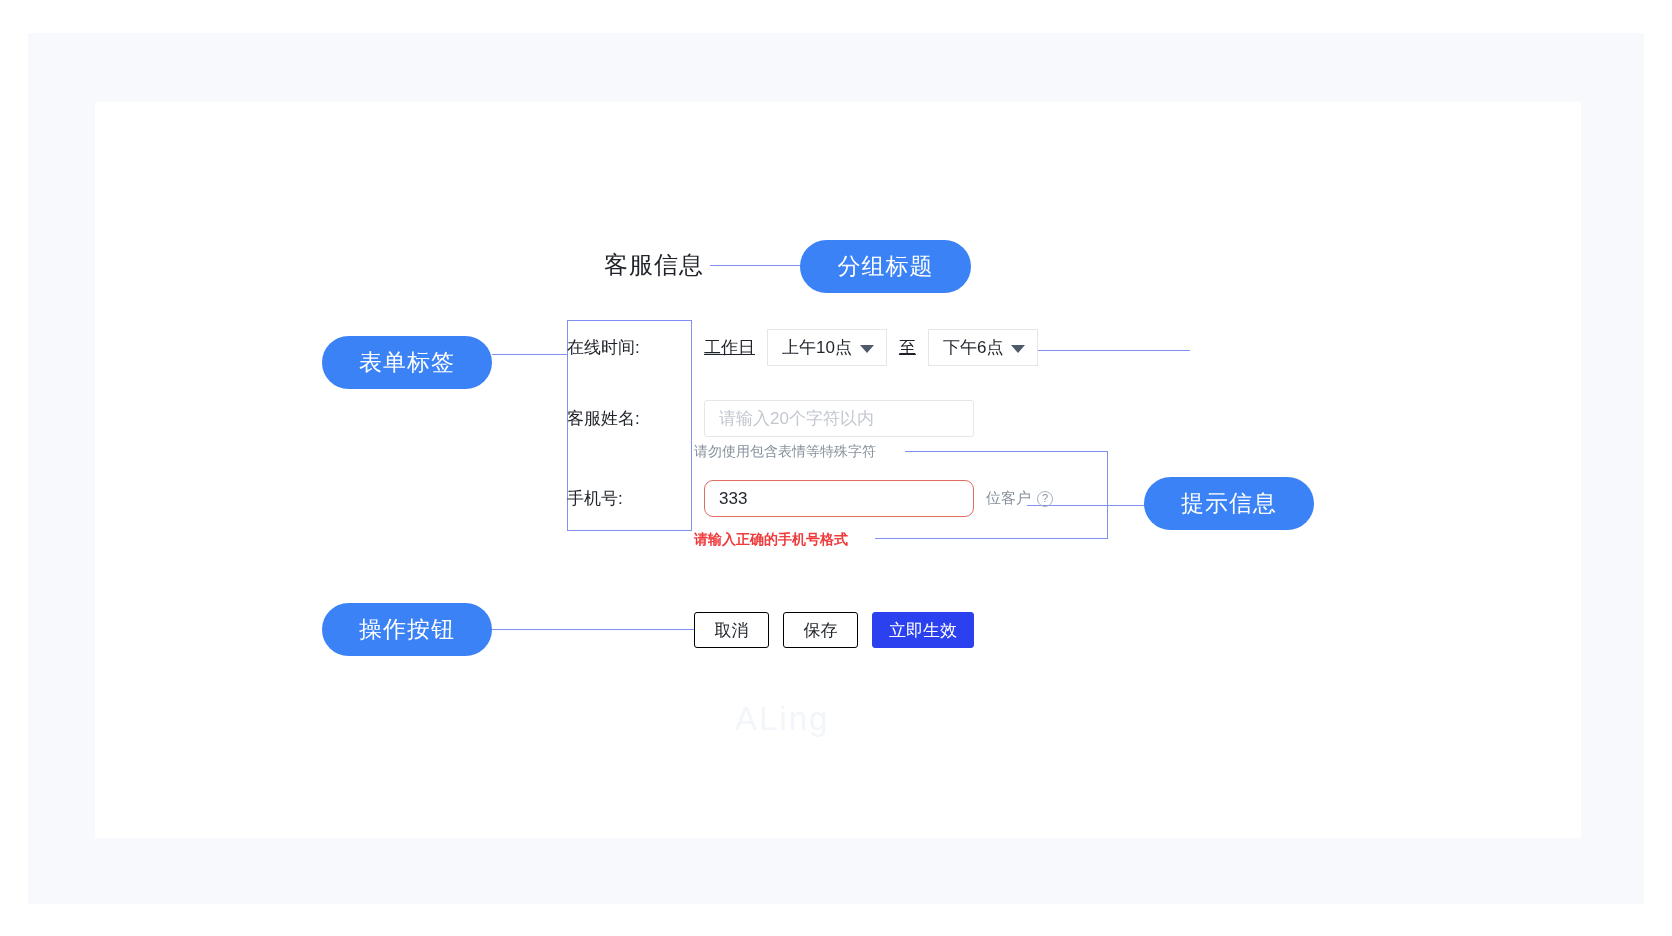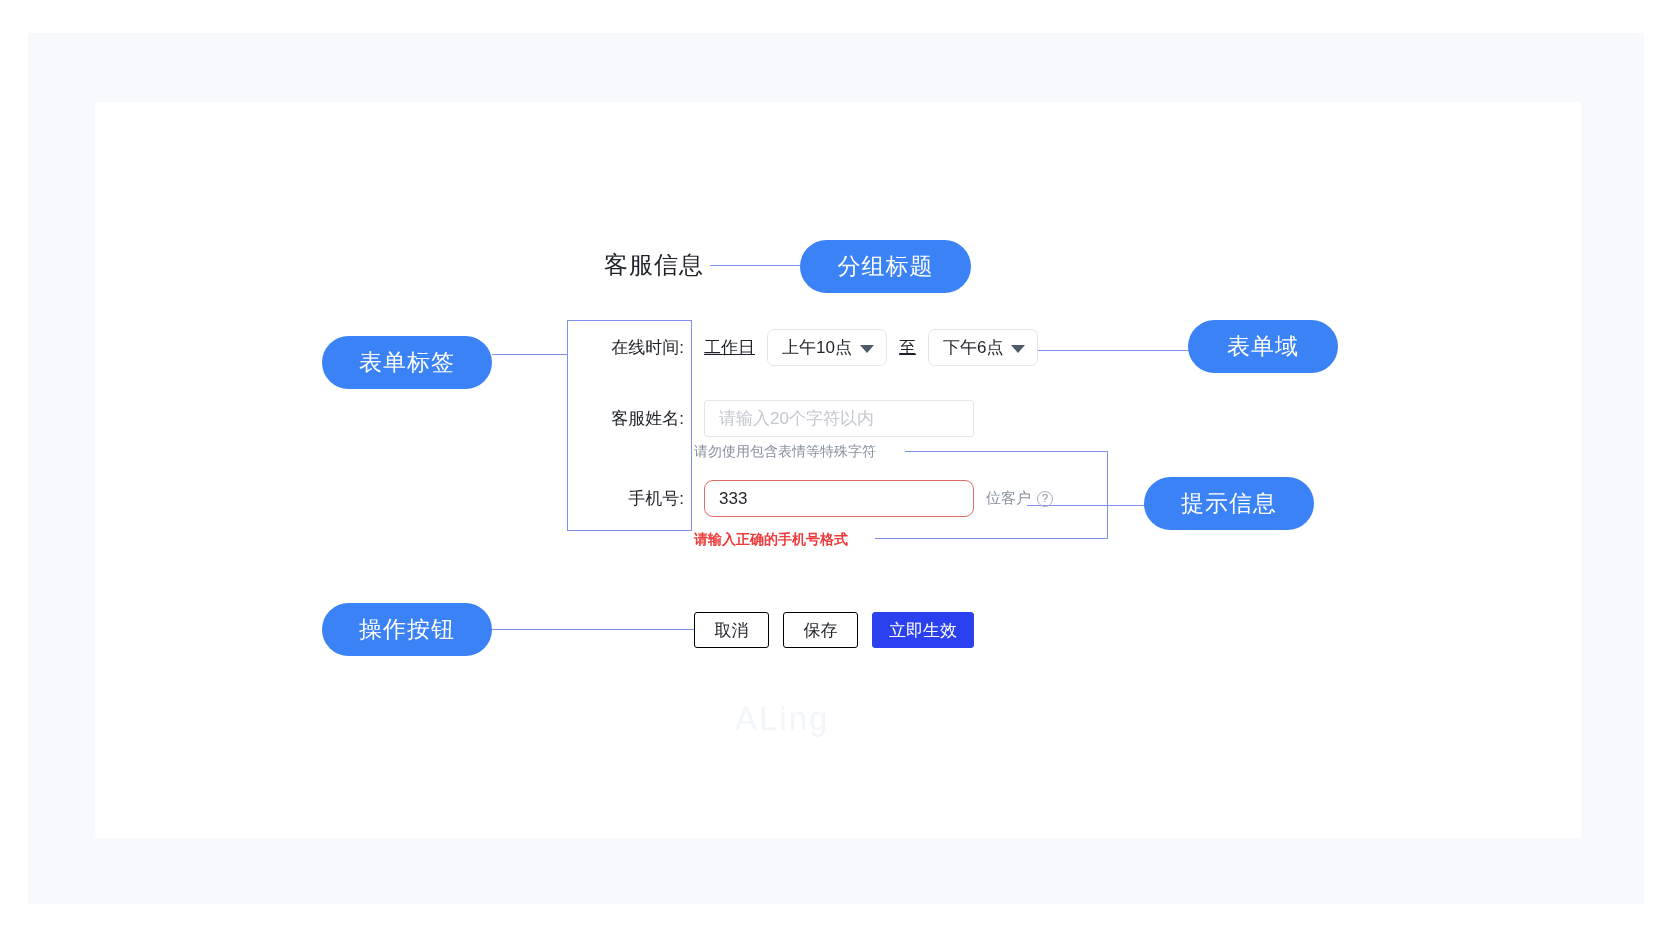--- a/index.html
+++ b/index.html
@@ -66,38 +66,38 @@
 
   
   .group-title {
     position:absolute; left:604px; top:249px;
     font-size:24px; color:#1f2329; letter-spacing:1px;
     z-index:4;
   }
 
   .form-row { position:absolute; display:flex; align-items:center; z-index:4; }
   .form-label {
-    width:125px; text-align:right; padding-right:8px;
-    font-size:17px; color:#1f2329; white-space:nowrap;padding-left:15px;
+    width:125px; padding-right:8px;
+    font-size:17px; color:#1f2329; white-space:nowrap;
   }
 
   .row-time { left:567px; top:329px; }
   .row-name { left:567px; top:400px; }
   .row-phone{ left:567px; top:480px; }
 
   .plain-text {
     font-size:17px; color:#1f2329; white-space:nowrap;text-decoration:underline;
   }
   .txt-weekday { margin-left:12px; }
   .txt-to { margin:0 12px; }
 
   .select {
     position:relative;
     height:37px; min-width:110px;
-    border:1px solid #e5e6eb; border-radius:7px;
+    border:1px solid #e5e6eb; border-radius:0;
     background:#ffffff;
     display:flex; align-items:center;
     padding:0 34px 0 14px;
     font-size:17px; color:#1f2329;
     margin-left:12px;
     white-space:nowrap;
   }
   .caret {
     position:absolute; right:12px; top:50%;
     width:0; height:0; margin-top:-3px;
@@ -207,18 +207,17 @@
   <div class="error-text">请输入正确的手机号格式</div>
 
   <div class="btn-row">
     <div class="btn btn-default">取消</div>
     <div class="btn btn-default">保存</div>
     <div class="btn btn-primary">立即生效</div>
   </div>
 
   <div class="pill pill-group-title">分组标题</div>
   <div class="pill pill-form-label">表单标签</div>
-  <div class="pill pill-form-field">表单域</div>
   <div class="pill pill-tip-info">提示信息</div>
   <div class="pill pill-action-btn">操作按钮</div>
 
   <div class="watermark">ALing</div>
 </div>
 
 </body></html>

